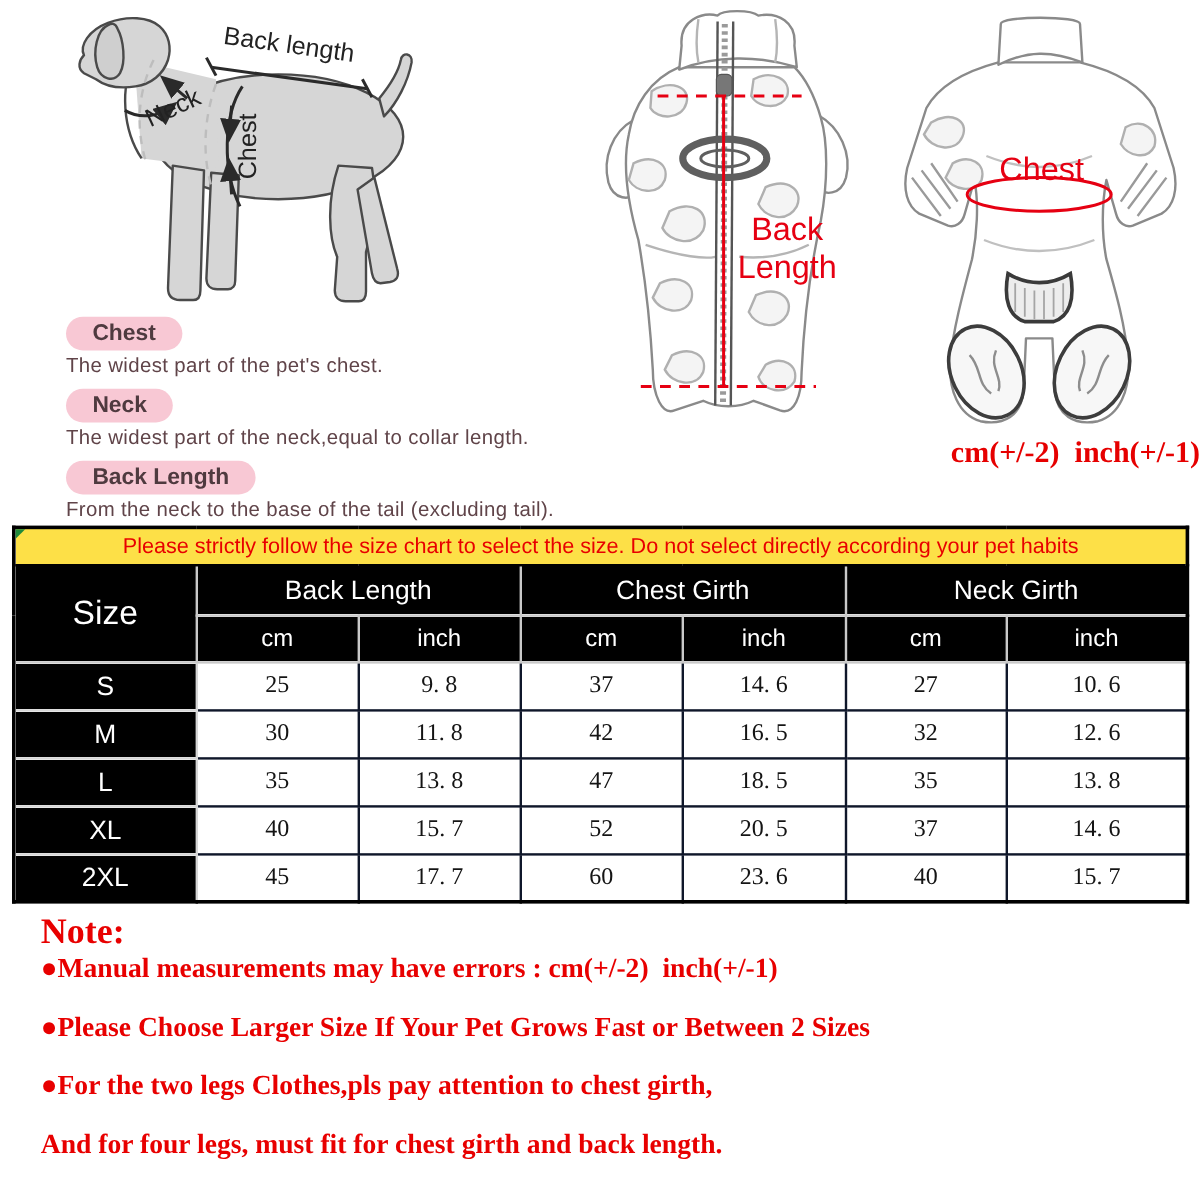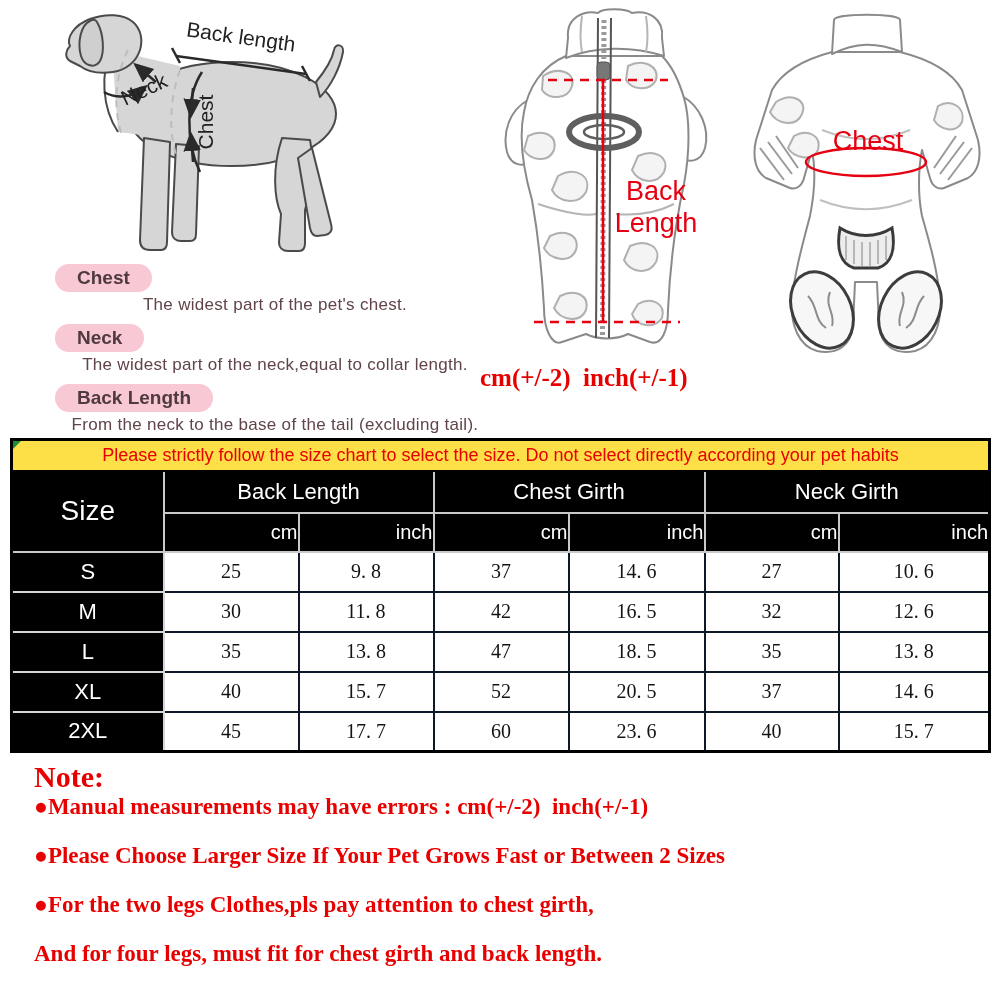--- a/index.html
+++ b/index.html
@@ -13,45 +13,45 @@
   .dog-svg { position:absolute; left:0; top:0; }
 
   
   .definitions { position:absolute; left:55px; top:264px; width:440px; }
   .def-item { margin-bottom:9px; }
   .term-pill {
     display:inline-block; background:#f8c8d4; color:#4f3a3f;
     font-weight:bold; font-size:19px; padding:3px 22px; border-radius:15px;
     margin-bottom:3px;
   }
-  .def-text { font-size:17px; color:#604449; letter-spacing:0.3px;text-align:center; }
+  .def-text { font-size:17px; color:#604449; letter-spacing:0.3px; }
 
   
   .garment-front-svg { position:absolute; left:498px; top:4px; }
   .garment-back-svg  { position:absolute; left:742px; top:10px; }
   .tolerance-note {
-    position:absolute; left:480px; top:364px; width:520px; text-align:left;
+    position:absolute; left:480px; top:364px; width:520px; text-align:right;
     font-family:"Liberation Serif", serif; font-weight:bold; font-size:25px;
     color:#e60000; white-space:pre;
   }
 
   
   .table-wrap { position:absolute; left:10px; top:438px; }
   .size-table { border-collapse:collapse; table-layout:fixed; width:978px; border:3px solid #000; }
   .size-table td { text-align:center; vertical-align:middle; overflow:hidden; }
   .warn-cell {
     border:2px solid #000; color:#e80000; font-size:18px; height:31px;
     background:#fde047; white-space:nowrap;
   }
   .hdr {
     background:#000; color:#fff; border:2px solid #c9c9c9;
     font-size:22px;
   }
   .group-row td { height:42px; }
-  .unit-row td { height:39px; font-size:20px;text-align:right; }
+  .unit-row td { height:39px; font-size:20px; }
   .size-hdr { font-size:28px; }
   .size-cell {
     background:#000; color:#fff; border:2px solid #d6d6d6; font-size:22px;
   }
   .val-cell {
     background:#fff; color:#141414; border:2px solid #0f172a;
     font-family:"Liberation Serif", serif; font-size:20px; white-space:pre;
   }
   .data-row td { height:40px; }
   .corner-marker {

